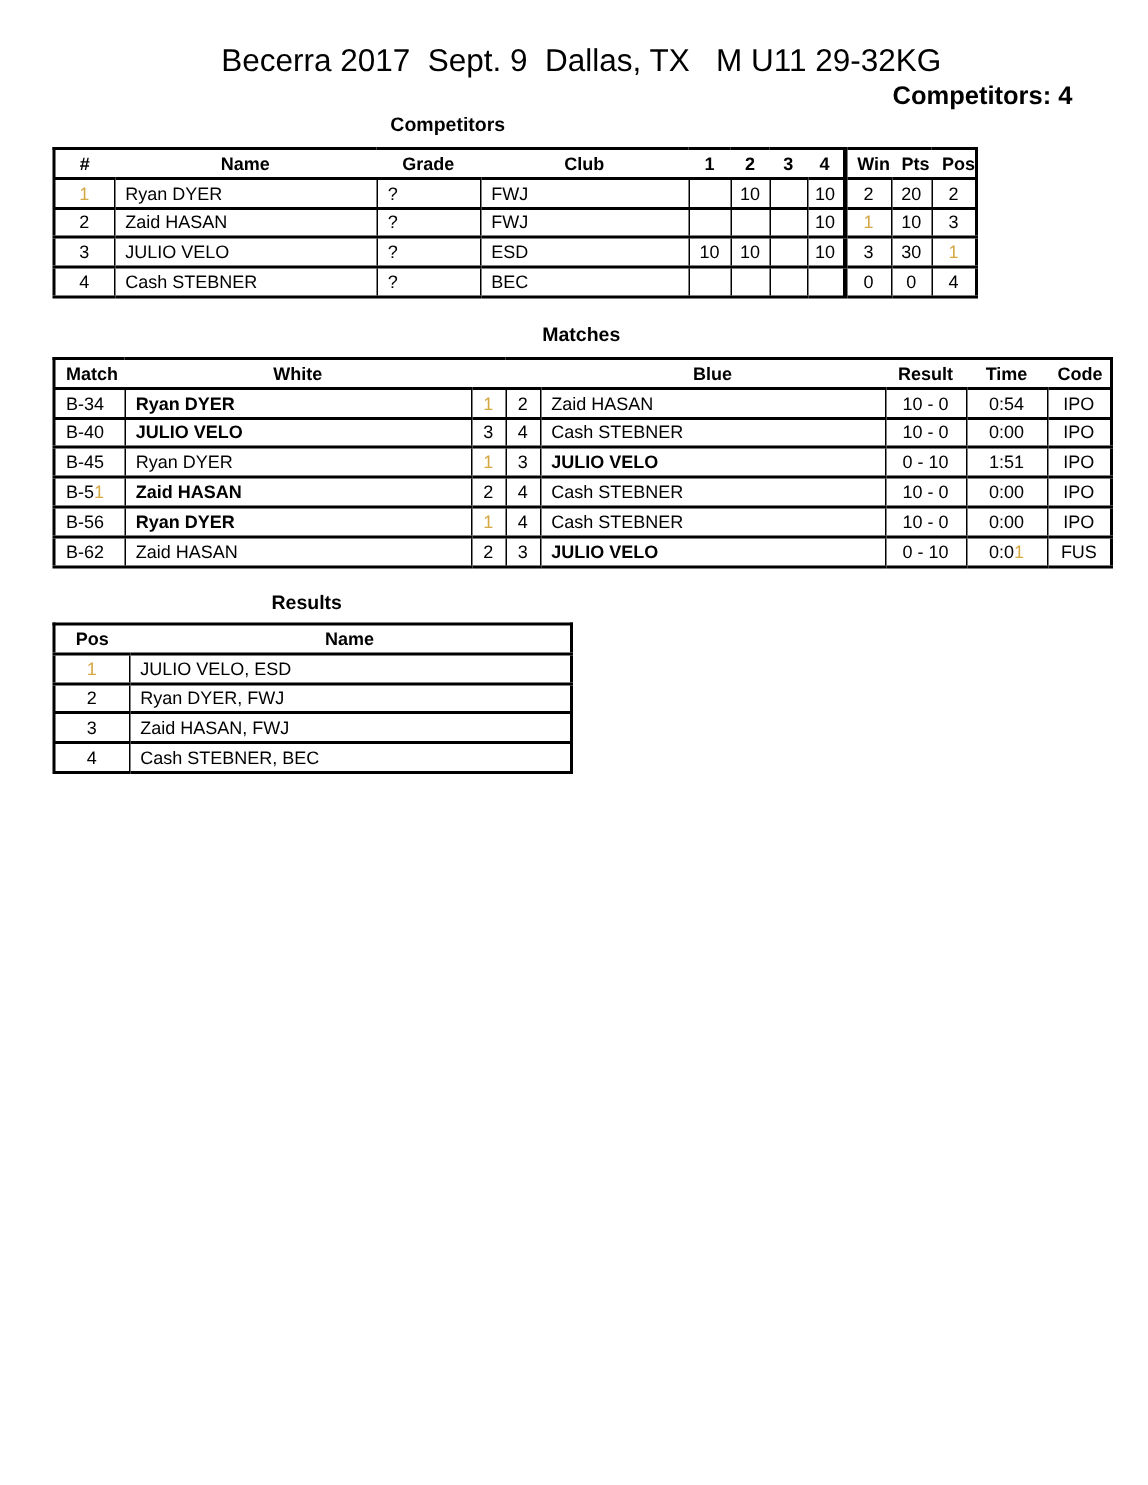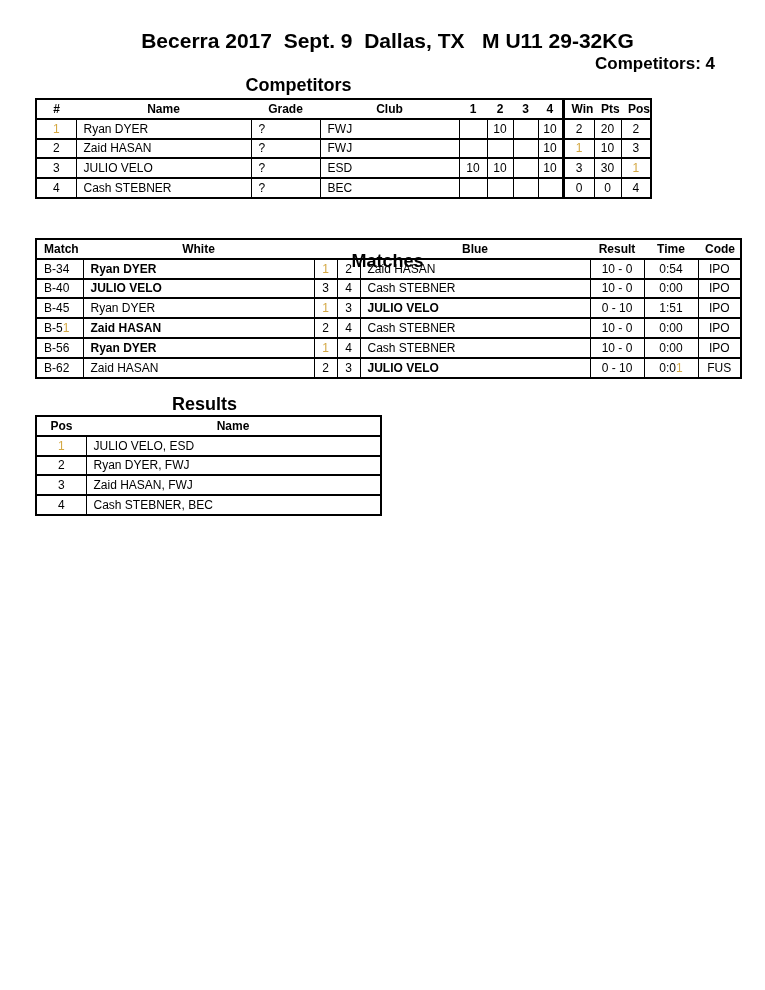--- a/index.html
+++ b/index.html
@@ -3,31 +3,31 @@
 <meta charset="utf-8">
 <style>
   html, body { margin: 0; padding: 0; background: #ffffff; }
   body {
     width: 765px; height: 990px; position: relative;
     font-family: "Liberation Sans", sans-serif; color: #000;
     -webkit-font-smoothing: antialiased;
   }
   .page-title {
     position: absolute; left: 35px; top: 29px; width: 705px;
-    text-align: center; font-size: 21px; font-weight: bold; white-space: pre;
+    text-align: center; font-size: 21px; font-weight: normal; white-space: pre;
   }
   .competitor-count {
     position: absolute; left: 35px; top: 54px; width: 680px;
     text-align: right; font-size: 17px; font-weight: bold;
   }
   .section-heading {
-    position: absolute; font-size: 18px; font-weight: bold; text-align: center;
+    position: absolute; font-size: 13px; font-weight: bold; text-align: center;
   }
   #competitors-heading { left: 35px; top: 75px;  width: 527px; }
-  #matches-heading     { left: 35px; top: 215px; width: 705px; margin-top: 36px; }
+  #matches-heading     { left: 35px; top: 215px; width: 705px; }
   #results-heading     { left: 32px; top: 394px; width: 345px; }
 
   table.grid {
     position: absolute; border-collapse: collapse; table-layout: fixed;
     border: 2px solid #000;
   }
   #competitors-table { left: 35px; top: 98px;  width: 615px; }
   #matches-table     { left: 35px; top: 238px; width: 705px; }
   #results-table     { left: 35px; top: 415px; width: 345px; }
 

